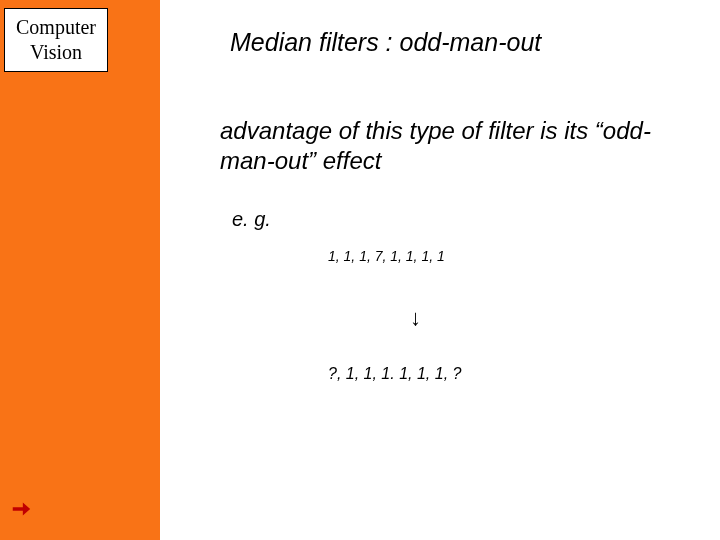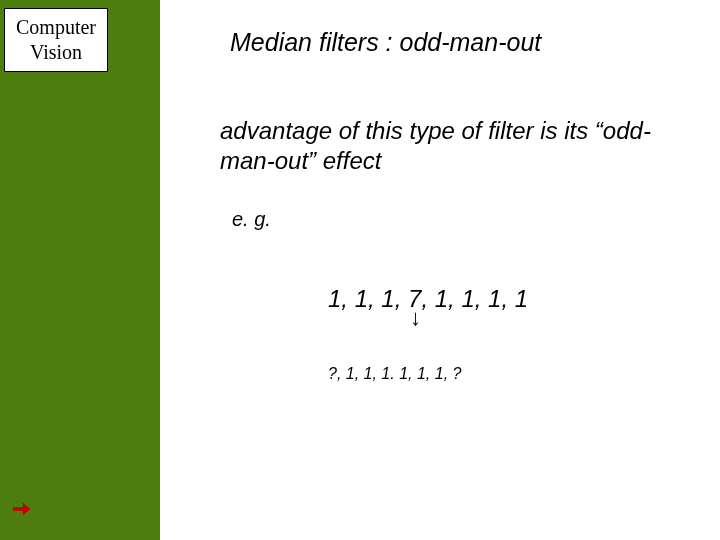--- a/index.html
+++ b/index.html
@@ -8,21 +8,21 @@
     font-family: Arial, Helvetica, sans-serif;
     background: #fff;
     position: relative;
   }
   .sidebar {
     position: absolute;
     left: 0;
     top: 0;
     width: 160px;
     height: 540px;
-    background: #4d7c0f;
+    background: #f97316;
     padding-left: 48px;
   }
   .sidebar-title-box {
     position: absolute;
     left: 4px;
     top: 8px;
     width: 104px;
     background: #fff;
     border: 1px solid #000;
     padding: 6px 4px;
@@ -73,23 +73,22 @@
     left: 72px;
     top: 196px;
     font-size: 20px;
     color: #000;
     margin-top: 12px;
   }
   .seq1 {
     position: absolute;
     left: 168px;
     top: 248px;
-    font-size: 24px;
+    font-size: 14px;
     color: #000;
-    margin-top: 37px;
   }
   .down-arrow {
     position: absolute;
     left: 250px;
     top: 305px;
     font-size: 22px;
     color: #000;
     font-family: "Times New Roman", serif;
   }
   .seq2 {

